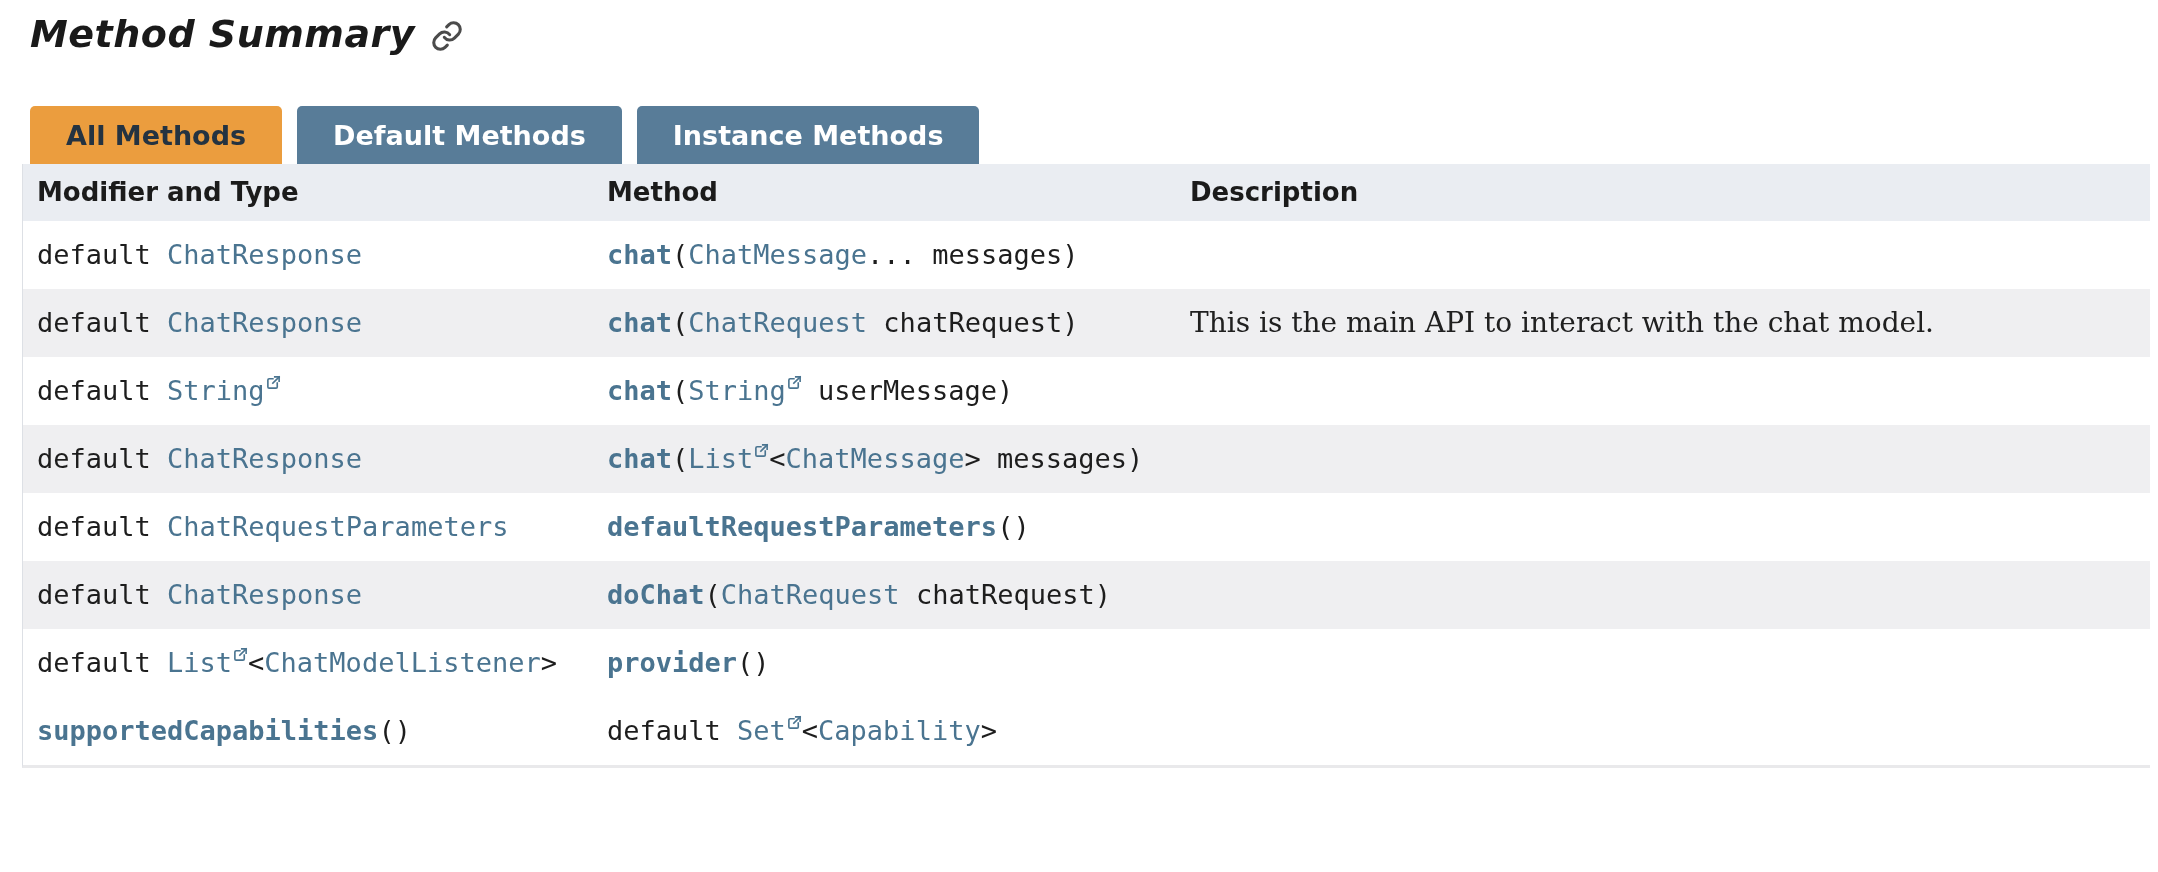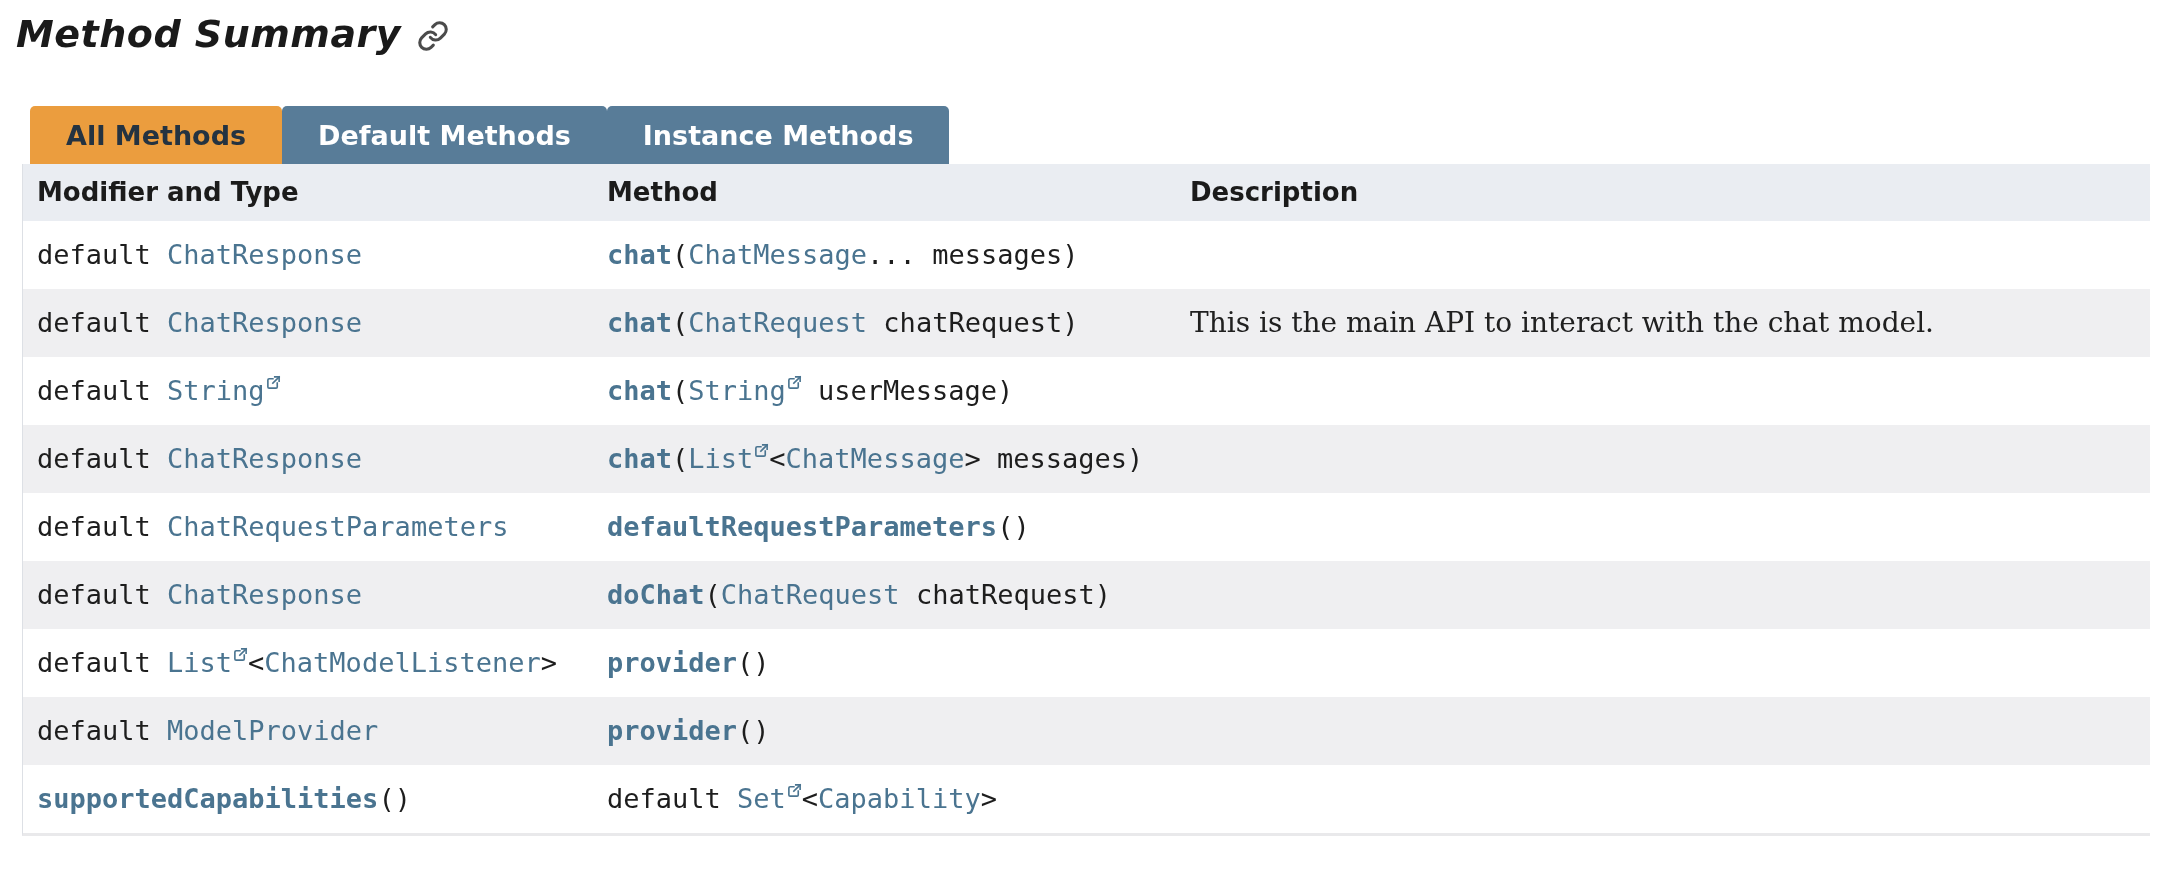--- a/index.html
+++ b/index.html
@@ -12,26 +12,26 @@
     --link:#4A7490;
     --text:#1D1D1D;
     --border:#DDE0E5;
   }
   *{box-sizing:border-box;margin:0;padding:0;}
   html,body{width:2158px;height:872px;background:#ffffff;overflow:hidden;}
   body{font-family:"DejaVu Sans","Liberation Sans",sans-serif;color:var(--text);}
   .page{position:relative;width:2158px;height:872px;}
 
   
-  .title{display:flex;align-items:center;gap:16px;padding:12px 0 0 16px;}
+  .title{display:flex;align-items:center;gap:16px;padding:12px 0 0 30px;}
   .title .title-text{font-size:38px;font-weight:bold;font-style:italic;color:#1A1A1A;letter-spacing:.5px;}
   .title .chain{width:32px;height:32px;color:#4B4B4B;cursor:pointer;margin-top:4px;}
 
   
-  .tabs{display:flex;margin:50px 0 0 30px;}
+  .tabs{display:flex;gap:15px;margin:50px 0 0 30px;}
   .tab{height:58px;padding:0 36px;border:none;border-radius:5px 5px 0 0;
        font-family:"DejaVu Sans","Liberation Sans",sans-serif;
        font-size:27px;font-weight:bold;cursor:pointer;
        background:var(--inactive-tab-bg);color:var(--inactive-tab-text);}
   .tab.active{background:var(--active-tab-bg);color:var(--active-tab-text);}
 
   
   .summary-table{margin-left:22px;width:2128px;border-left:1px solid var(--border);
                  border-bottom:3px solid #E9E9EB;}
   .thead,.trow{display:grid;grid-template-columns:570px 583px 1fr;}
@@ -119,25 +119,20 @@
         </div>
         <div class="trow">
           <div class="td code"><span class="code-plain">default </span><a class="tlink">List<svg class="ext" viewBox="0 0 24 24" fill="none" stroke="currentColor" stroke-width="2.6" stroke-linecap="square">
                 <path d="M18 13v6a2 2 0 0 1-2 2H5a2 2 0 0 1-2-2V8a2 2 0 0 1 2-2h6"></path>
                 <polyline points="14 3 21 3 21 10"></polyline>
                 <line x1="11" y1="13" x2="21" y2="3"></line>
               </svg></a><span class="code-plain">&lt;</span><a class="tlink">ChatModelListener</a><span class="code-plain">&gt;</span></div>
           <div class="td code"><a class="mlink">provider</a><span class="code-plain">()</span></div>
           <div class="td desc"></div>
         </div>
-        <div class="trow stripe">
-          <div class="td code"><span class="code-plain">default </span><a class="tlink">ModelProvider</a></div>
-          <div class="td code"><a class="mlink">provider</a><span class="code-plain">()</span></div>
-          <div class="td desc"></div>
-        </div>
         <div class="trow">
           <div class="td code"><a class="mlink">supportedCapabilities</a><span class="code-plain">()</span></div>
           <div class="td code"><span class="code-plain">default </span><a class="tlink">Set<svg class="ext" viewBox="0 0 24 24" fill="none" stroke="currentColor" stroke-width="2.6" stroke-linecap="square">
                 <path d="M18 13v6a2 2 0 0 1-2 2H5a2 2 0 0 1-2-2V8a2 2 0 0 1 2-2h6"></path>
                 <polyline points="14 3 21 3 21 10"></polyline>
                 <line x1="11" y1="13" x2="21" y2="3"></line>
               </svg></a><span class="code-plain">&lt;</span><a class="tlink">Capability</a><span class="code-plain">&gt;</span></div>
           <div class="td desc"></div>
         </div>
       </div>

